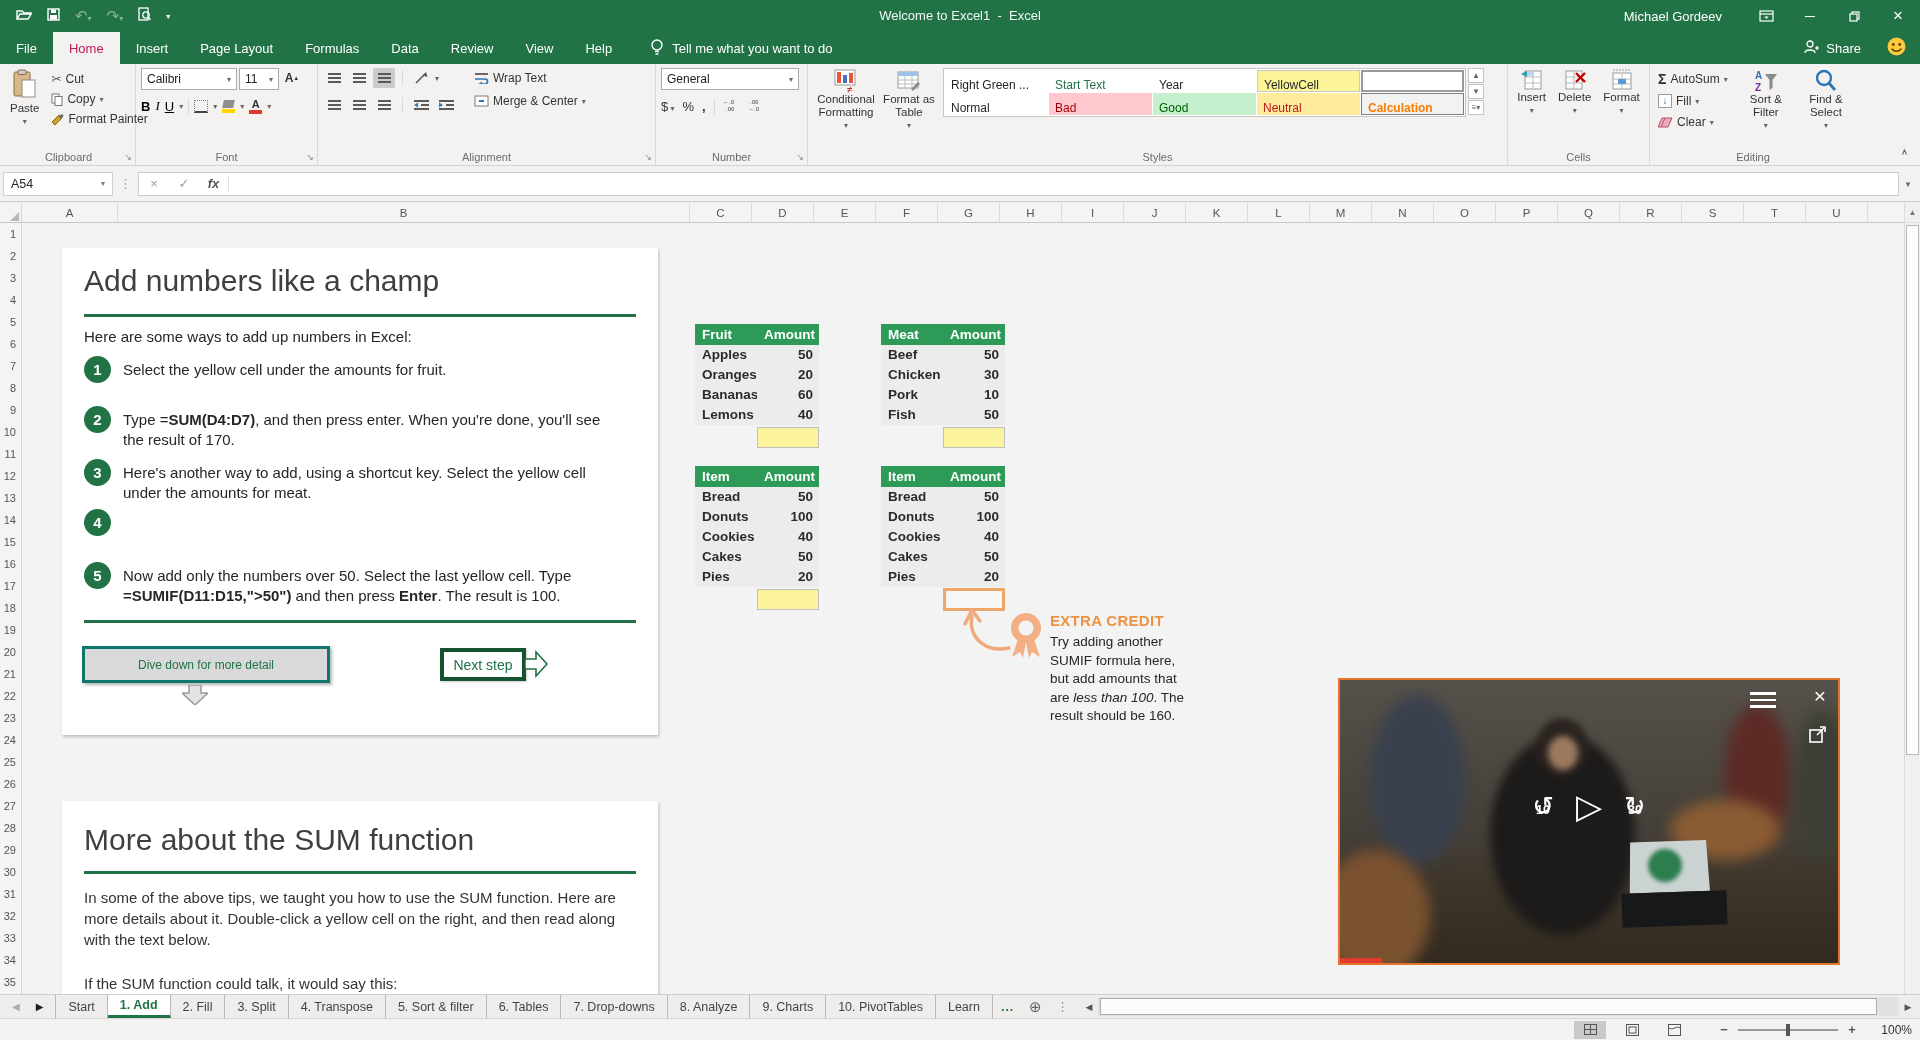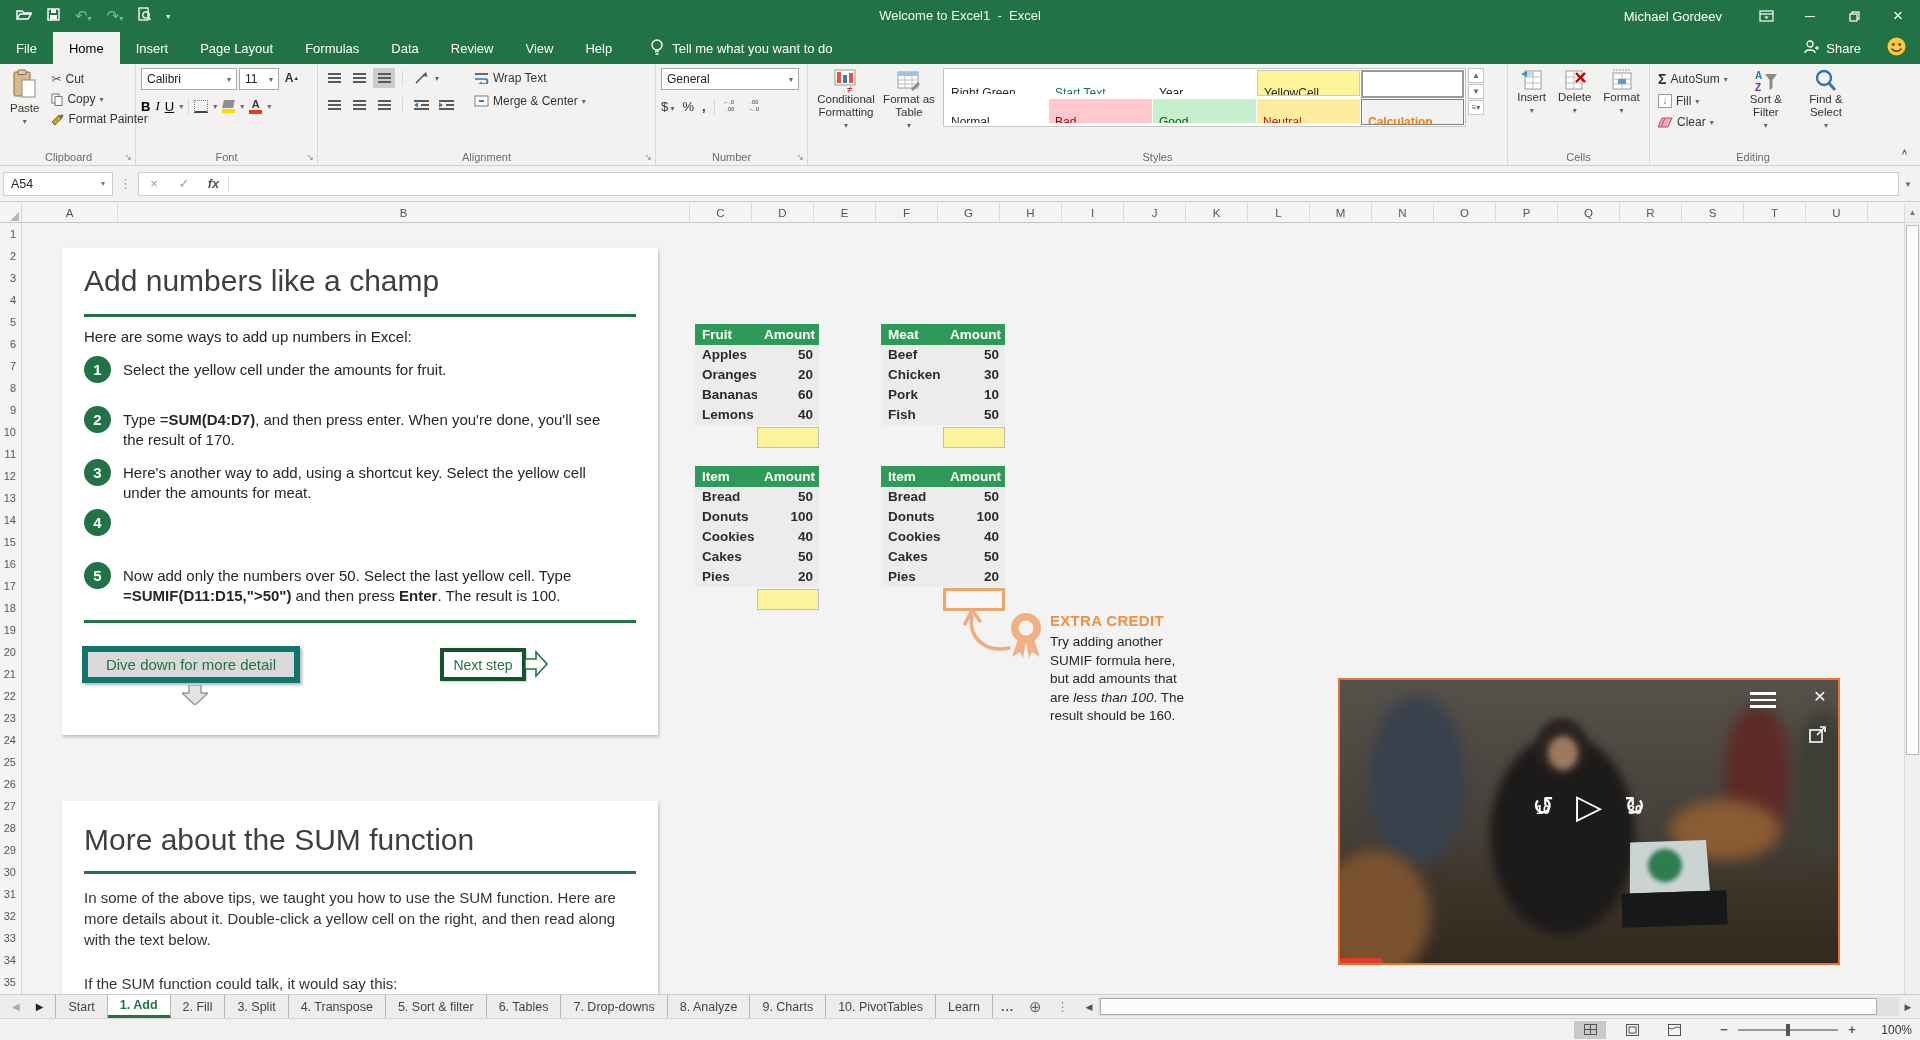--- a/index.html
+++ b/index.html
@@ -13,21 +13,21 @@
   .qat .dim{opacity:.45}
   .tb-title{position:absolute;left:50%;top:8px;transform:translateX(-50%);font-size:13px;color:rgba(255,255,255,.95);white-space:pre}
   .tb-right{position:absolute;right:0;top:0;height:32px;display:flex;align-items:center}
   .user-name{font-size:13px;margin-right:22px}
   .win-btn{width:44px;height:32px;display:flex;align-items:center;justify-content:center;font-size:14px;color:#fff}
   .caret{font-size:8px;color:inherit}
 
   
   .tabrow{position:absolute;top:32px;left:0;width:100%;height:32px;background:#217346;display:flex;align-items:stretch;color:#fff}
   .rtab{font-size:13px;padding:0 16px;display:flex;align-items:center;cursor:default}
-  .rtab.active{background:#F3F2F1;color:#000000}
+  .rtab.active{background:#F3F2F1;color:#be185d}
   .tellme{display:flex;align-items:center;gap:8px;font-size:13px;margin-left:22px;color:#fff}
   .tabrow-right{position:absolute;right:0;top:0;height:32px;display:flex;align-items:center;gap:26px;padding-right:14px}
   .share-btn{display:flex;align-items:center;gap:7px;font-size:13px;color:#fff}
 
   
   .ribbon{position:absolute;top:64px;left:0;width:100%;height:102px;background:#F3F2F1;border-bottom:1px solid #D4D2D0;display:flex;padding-left:2px}
   .rgroup{position:relative;height:100%;border-right:1px solid #DCDAD8;padding:4px 5px 18px;flex:0 0 auto}
   .rg-label{position:absolute;bottom:2px;left:0;right:0;text-align:center;font-size:11px;color:#6b6b6b}
   .launcher{position:absolute;right:3px;bottom:3px;font-size:9px;color:#8a8a8a}
   .rgc{display:flex;height:100%}
@@ -41,21 +41,21 @@
   .icbox.pressed{background:#CBCBCB;border-radius:2px}
   .border-ic{width:14px;height:13px;border:1px dotted #7a7a7a;border-bottom:2px solid #444}
   .fill-ic{display:flex;flex-direction:column;align-items:center}
   .fill-ic .bk{width:11px;height:8px;background:#8f8f8f;transform:skewX(-12deg)}
   .fill-ic .bar{width:13px;height:4px;background:#FFD800;margin-top:1px}
   .fc-ic{display:flex;flex-direction:column;align-items:center;font-size:11px;font-weight:bold;color:#333;line-height:10px}
   .fc-ic .bar{width:13px;height:4px;background:#E0392F;margin-top:1px}
   .fill-dn{width:14px;height:14px;border:1px solid #9a9a9a;color:#2E75B6;font-size:10px;line-height:12px;text-align:center;background:#fff}
   .gal{background:#fff;border:1px solid #C6C6C6;padding:1px;display:flex;flex-direction:column;gap:1px;margin-left:4px}
   .gal-row{display:flex;gap:1px}
-  .gal-cell{width:103px;height:22px;font-size:12px;line-height:22px;padding:12px 6px;color:#262626;overflow:hidden;white-space:nowrap;background:#fff}
+  .gal-cell{width:103px;height:22px;font-size:12px;line-height:22px;padding:4px 6px;color:#262626;overflow:hidden;white-space:nowrap;background:#fff}
   .g-green-text{color:#217346}
   .g-yellow{background:#FBF598;border:1px solid #C9C9C9;line-height:20px}
   .g-blank{border:2px solid #9a9a9a}
   .g-bad{background:#FFC7CE;color:#9C0006}
   .g-good{background:#C6EFCE;color:#006100}
   .g-neutral{background:#FFEB9C;color:#b91c1c}
   .g-calc{background:#F2F2F2;color:#FA7D00;border:1px solid #7F7F7F;font-weight:bold;line-height:20px}
   .gal-arrows{display:flex;flex-direction:column;gap:1px;margin-left:2px}
   .gal-arrows span{width:16px;height:15px;border:1px solid #C6C6C6;background:#fff;color:#666;font-size:8px;display:flex;align-items:center;justify-content:center}
   .collapse-ribbon{position:absolute;right:10px;bottom:4px;color:#666;font-size:11px;font-weight:bold}
@@ -85,21 +85,21 @@
 
   
   .card{position:absolute;background:#fff;box-shadow:1px 2px 3px rgba(0,0,0,.22)}
   .card-title{position:absolute;left:22px;font-size:30px;font-weight:300;color:#3f3f3f}
   .rule{position:absolute;left:22px;width:552px;height:3px;background:#217346}
   .intro{position:absolute;left:22px;font-size:15px;color:#262626}
   .step{position:absolute;left:22px;display:flex;gap:12px;width:530px}
   .step-num{flex:0 0 27px;height:27px;border-radius:50%;background:#217346;color:#fff;font-weight:bold;font-size:15px;display:flex;align-items:center;justify-content:center}
   .step-text{font-size:15px;line-height:20px;color:#262626;padding-top:4px;max-width:485px}
   .kbd-key{display:inline-block;border:1.5px solid #3a3a3a;border-radius:6px;padding:2px 13px;font-size:12px;margin:0 4px;line-height:14px}
-  .dive-btn{position:absolute;left:20px;top:398px;width:218px;height:37px;background:#D9D9D9;border:6px solid #0f766e;color:#217346;font-size:15px;display:flex;align-items:center;justify-content:center;box-shadow:2px 2px 3px rgba(0,0,0,.3)}
+  .dive-btn{position:absolute;left:20px;top:398px;width:248px;height:37px;background:#D9D9D9;border:3px solid #0f766e;color:#217346;font-size:12px;display:flex;align-items:center;justify-content:center;box-shadow:2px 2px 3px rgba(0,0,0,.3)}
   .dive-arrow{position:absolute;left:120px;top:437px}
   .next-btn{position:absolute;left:378px;top:400px;width:86px;height:33px;background:#fff;border:4px solid #14532d;color:#217346;font-size:14px;display:flex;align-items:center;justify-content:center;box-shadow:1px 1px 2px rgba(0,0,0,.2)}
   .next-arrow{position:absolute;left:463px;top:402px}
   .para{position:absolute;left:22px;width:552px;font-size:15px;line-height:21px;color:#333}
 
   
   .xtable{position:absolute;width:124px;font-size:13.5px;font-weight:600;color:#2b2b2b}
   .xt-head{display:flex;background:#2D9A57;color:#fff;height:21px;line-height:21px}
   .xt-hcell,.xt-cell{width:62px;padding:0 6px 0 7px;flex:0 0 62px;overflow:hidden}
   .xt-hcell.num,.xt-cell.num{text-align:right}

